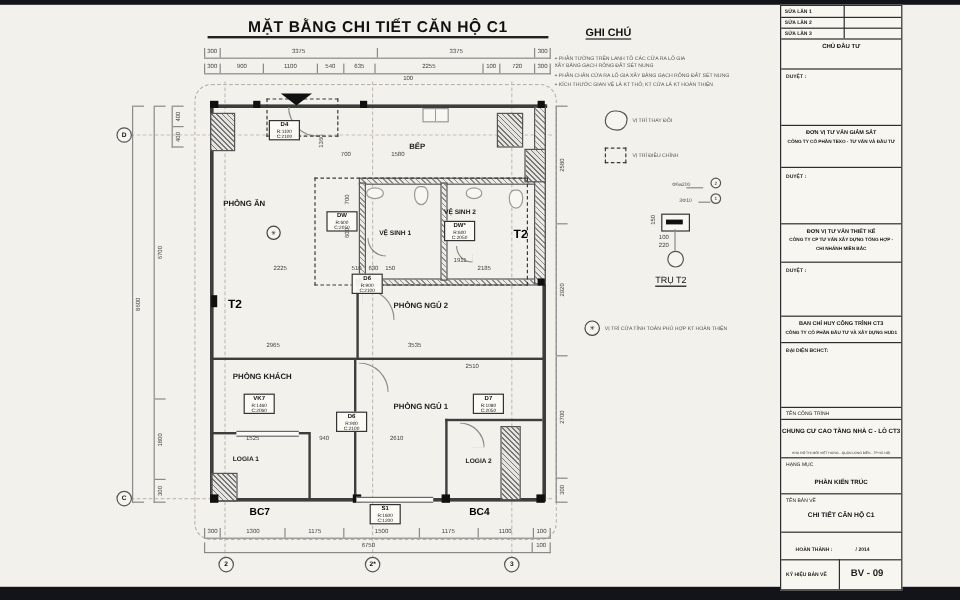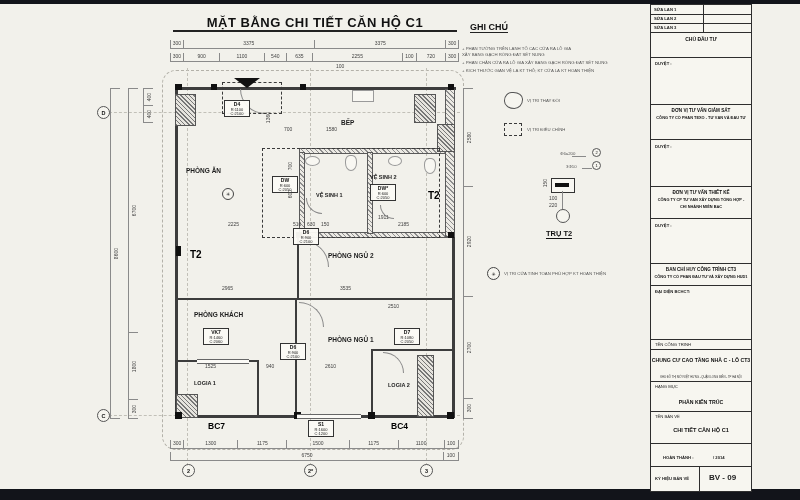--- a/index.html
+++ b/index.html
@@ -263,21 +263,21 @@
 <div class="a dim" style="left:378px;top:215px">1911</div>
 <div class="a dim vtext" style="left:288px;top:162px">700</div>
 <div class="a dim vtext" style="left:288px;top:190px">600</div>
 
 <div class="bub" style="left:97px;top:106px">D</div>
 <div class="bub" style="left:97px;top:409px">C</div>
 <div class="bub" style="left:182px;top:464px">2</div>
 <div class="bub" style="left:304px;top:464px">2*</div>
 <div class="bub" style="left:420px;top:464px">3</div>
 
-<div class="a h2" style="left:470px;top:22px">GHI CHÚ</div>
+<div class="a h2" style="left:488px;top:22px">GHI CHÚ</div>
 <div class="a note" style="left:462px;top:46px">+ PHẦN TƯỜNG TRÊN LANH TÔ CÁC CỬA RA LÔ GIA</div>
 <div class="a note" style="left:462px;top:52px">XÂY BẰNG GẠCH RỖNG ĐẤT SÉT NUNG</div>
 <div class="a note" style="left:462px;top:60px">+ PHẦN CHÂN CỬA RA LÔ GIA XÂY BẰNG GẠCH RỖNG ĐẤT SÉT NUNG</div>
 <div class="a note" style="left:462px;top:68px">+ KÍCH THƯỚC GIAN VỆ LÀ KT THÔ; KT CỬA LÀ KT HOÀN THIỆN</div>
 <div class="cloud" style="left:504px;top:92px;width:17px;height:15px"></div>
 <div class="a note" style="left:527px;top:98px">VỊ TRÍ THAY ĐỔI</div>
 <div class="dashbox" style="left:504px;top:123px;width:16px;height:11px"></div>
 <div class="a note" style="left:527px;top:127px">VỊ TRÍ ĐIỀU CHỈNH</div>
 <div class="ast" style="left:487px;top:267px;width:11px;height:11px">✳</div>
 <div class="a note" style="left:504px;top:271px">VỊ TRÍ CỬA TÍNH TOÁN PHÙ HỢP KT HOÀN THIỆN</div>
@@ -288,21 +288,21 @@
 <div class="bubs" style="left:592px;top:161px">1</div>
 <div class="ln" style="left:572px;top:156px;width:14px;height:1px"></div>
 <div class="ln" style="left:582px;top:168px;width:10px;height:1px"></div>
 <div class="fx" style="left:551px;top:178px;width:22px;height:13px;border-color:#333"></div>
 <div class="colm" style="left:555px;top:183px;width:14px;height:4px"></div>
 <div class="a dim vtext" style="left:543px;top:179px">150</div>
 <div class="a dim" style="left:549px;top:196px">100</div>
 <div class="a dim" style="left:549px;top:203px">220</div>
 <div class="ln" style="left:562px;top:191px;width:1px;height:18px"></div>
 <div class="a" style="left:556px;top:209px;width:12px;height:12px;border:1px solid #555;border-radius:50%;background:#f6f5ef"></div>
-<div class="a" style="left:546px;top:229px;font-weight:bold;font-size:7.5px;border-bottom:1.5px solid #111;color:#111">TRỤ T2</div>
+<div class="a" style="left:546px;top:229px;font-weight:normal;font-size:7.5px;border-bottom:1.5px solid #111;color:#111">TRỤ T2</div>
 
 <div class="tb" style="left:650px;top:4px;width:100px;height:486px">
   <div class="tbh" style="top:9px"></div>
   <div class="tbh" style="top:18px"></div>
   <div class="tbh" style="top:27px"></div>
   <div class="ln" style="left:52px;top:0;width:1px;height:27px;background:#2e2e2e"></div>
   <div class="tbl" style="left:3px;top:2px;font-weight:bold">SỬA LẦN 1</div>
   <div class="tbl" style="left:3px;top:11px;font-weight:bold">SỬA LẦN 2</div>
   <div class="tbl" style="left:3px;top:20px;font-weight:bold">SỬA LẦN 3</div>
 

